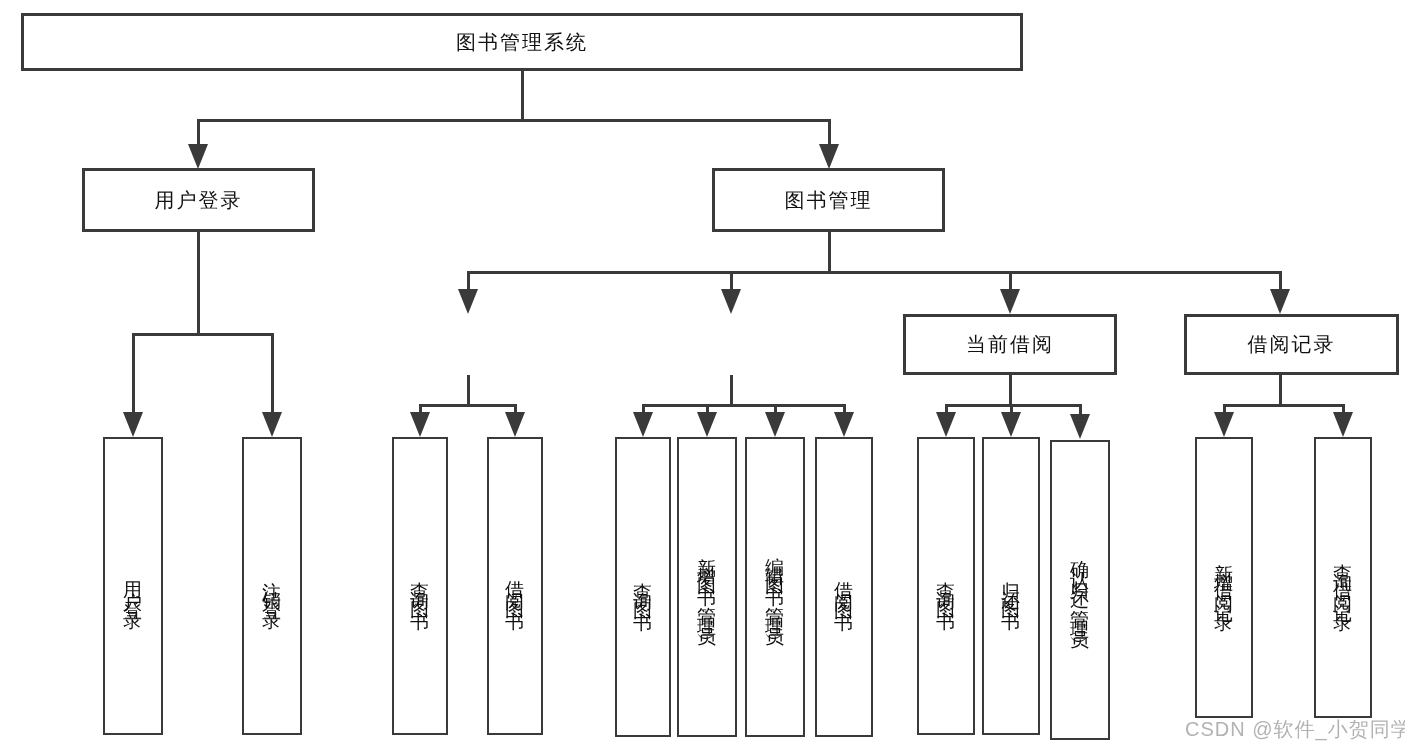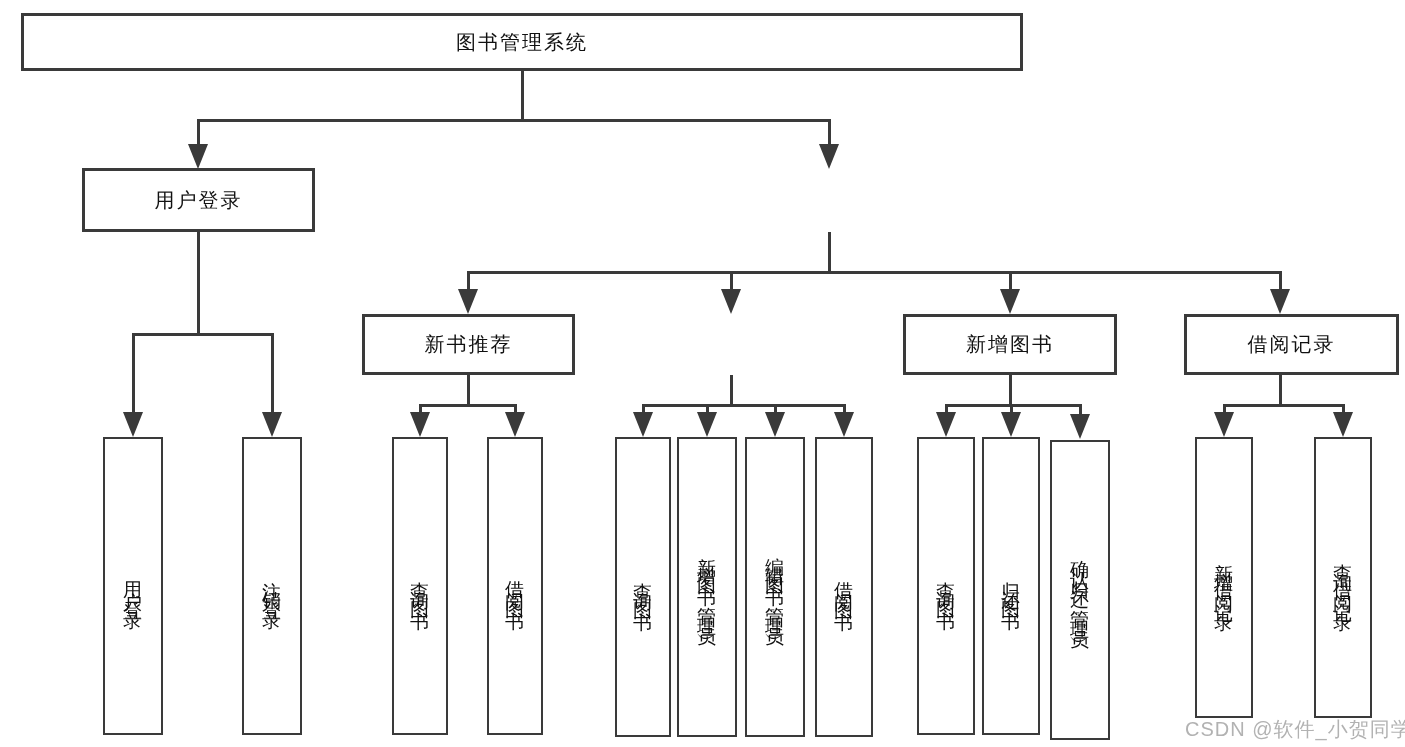--- a/index.html
+++ b/index.html
@@ -72,44 +72,44 @@
   <div class="vline" style="left:520.5px;top:71px;height:49px;"></div>
   <div class="hline" style="left:196.5px;top:119px;width:634px;"></div>
   <div class="vline" style="left:196.5px;top:119px;height:26px;"></div>
   <div class="arrow" style="left:188px;top:144px;"></div>
   <div class="vline" style="left:827.5px;top:119px;height:26px;"></div>
   <div class="arrow" style="left:819px;top:144px;"></div>
 
   <div class="box" style="left:82px;top:168px;width:233px;height:64px;">
     <span>用户登录</span>
   </div>
+  <div class="box" style="left:712px;top:168px;width:233px;height:64px;">
+    <span>图书管理</span>
+  </div>
 
   <div class="vline" style="left:196.5px;top:232px;height:104px;"></div>
   <div class="hline" style="left:131.5px;top:333px;width:142px;"></div>
   <div class="vline" style="left:131.5px;top:333px;height:82px;"></div>
   <div class="arrow" style="left:123px;top:412px;"></div>
   <div class="vline" style="left:270.5px;top:333px;height:82px;"></div>
   <div class="arrow" style="left:262px;top:412px;"></div>
 
   <div class="vline" style="left:827.5px;top:232px;height:42px;"></div>
   <div class="hline" style="left:466.5px;top:271px;width:815px;"></div>
   <div class="vline" style="left:466.5px;top:271px;height:21px;"></div>
   <div class="arrow" style="left:458px;top:289px;"></div>
   <div class="vline" style="left:729.5px;top:271px;height:21px;"></div>
   <div class="arrow" style="left:721px;top:289px;"></div>
   <div class="vline" style="left:1008.5px;top:271px;height:21px;"></div>
   <div class="arrow" style="left:1000px;top:289px;"></div>
   <div class="vline" style="left:1278.5px;top:271px;height:21px;"></div>
   <div class="arrow" style="left:1270px;top:289px;"></div>
 
-  <div class="box" style="left:362px;top:314px;width:213px;height:61px;">
-    <span>新书推荐</span>
-  </div>
   <div class="box" style="left:903px;top:314px;width:214px;height:61px;">
-    <span>新增图书</span>
+    <span>当前借阅</span>
   </div>
   <div class="box" style="left:1184px;top:314px;width:215px;height:61px;">
     <span>借阅记录</span>
   </div>
 
   <div class="vline" style="left:466.5px;top:375px;height:32px;"></div>
   <div class="vline" style="left:729.5px;top:375px;height:32px;"></div>
   <div class="vline" style="left:1008.5px;top:375px;height:32px;"></div>
   <div class="vline" style="left:1278.5px;top:375px;height:32px;"></div>
 

